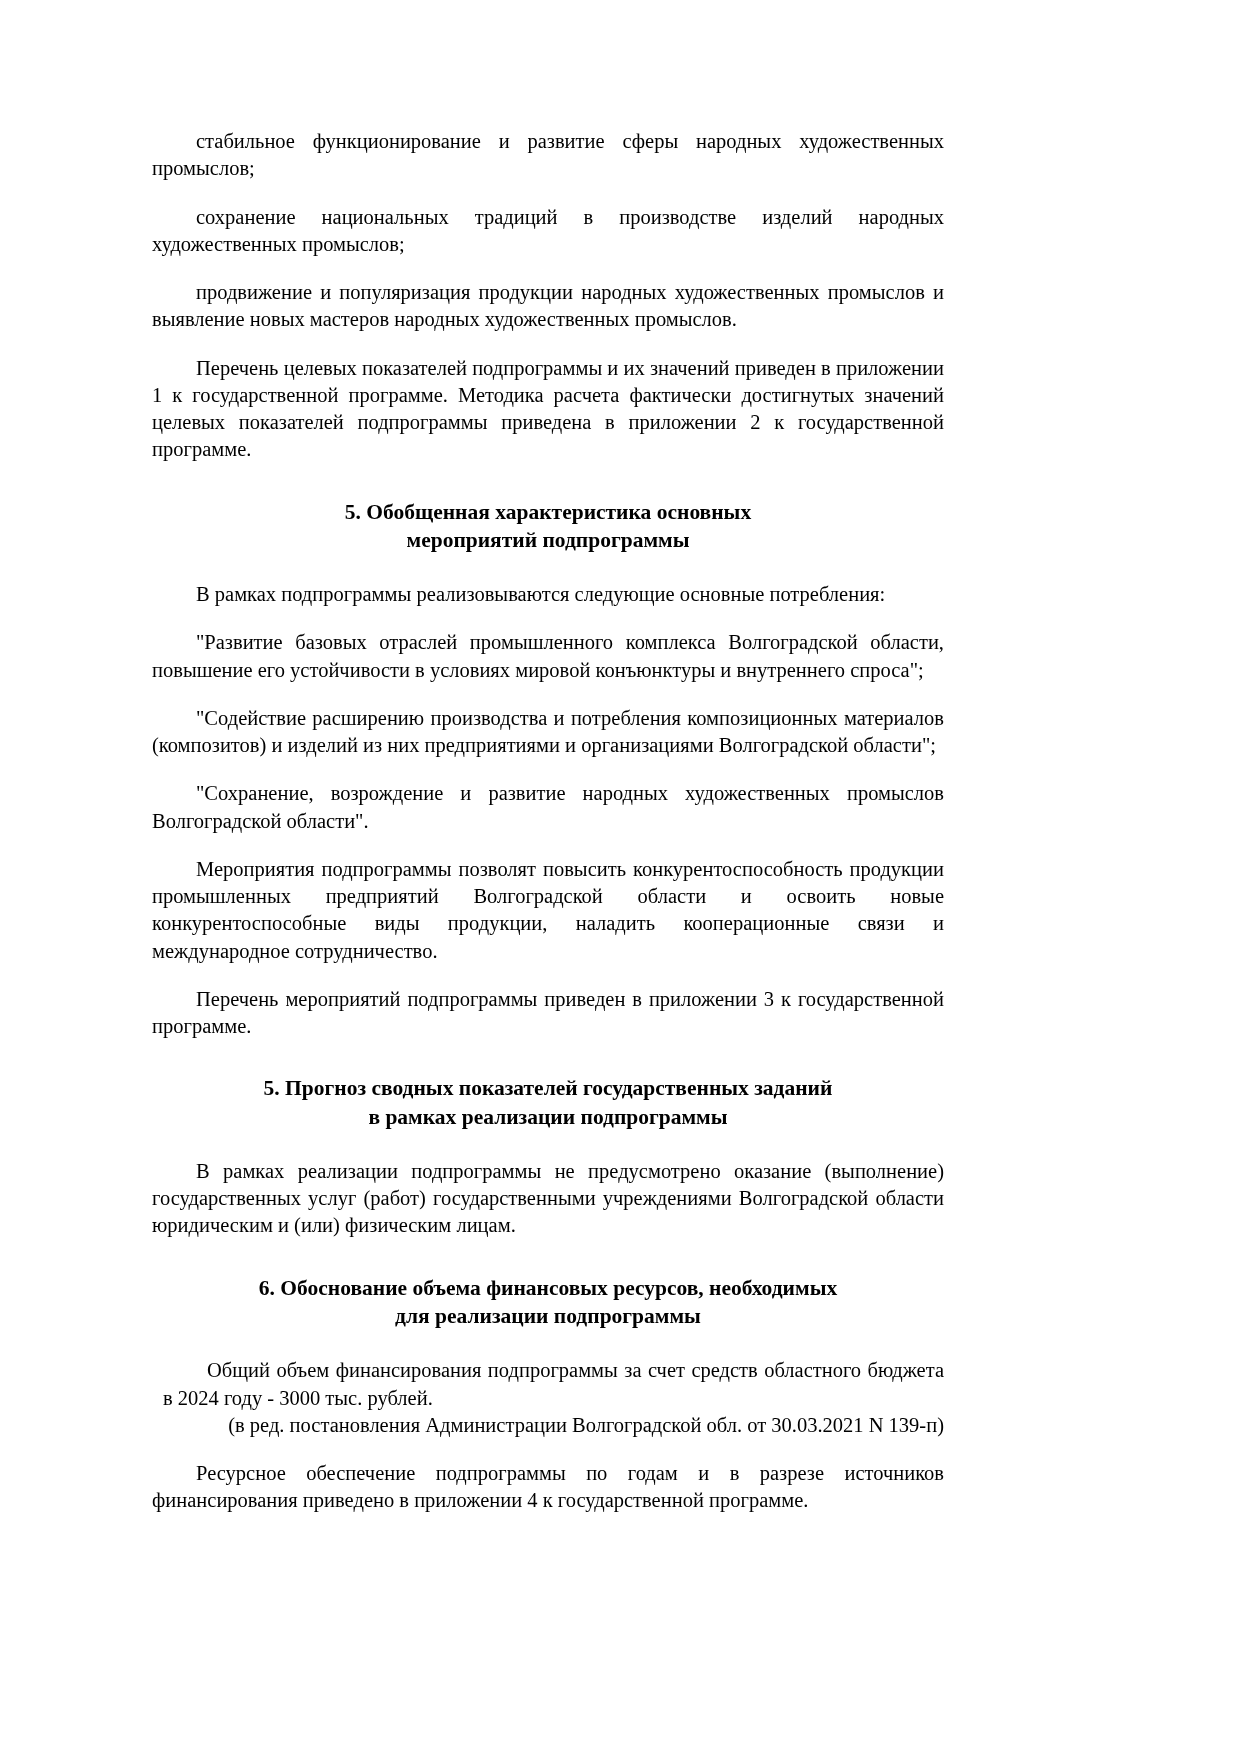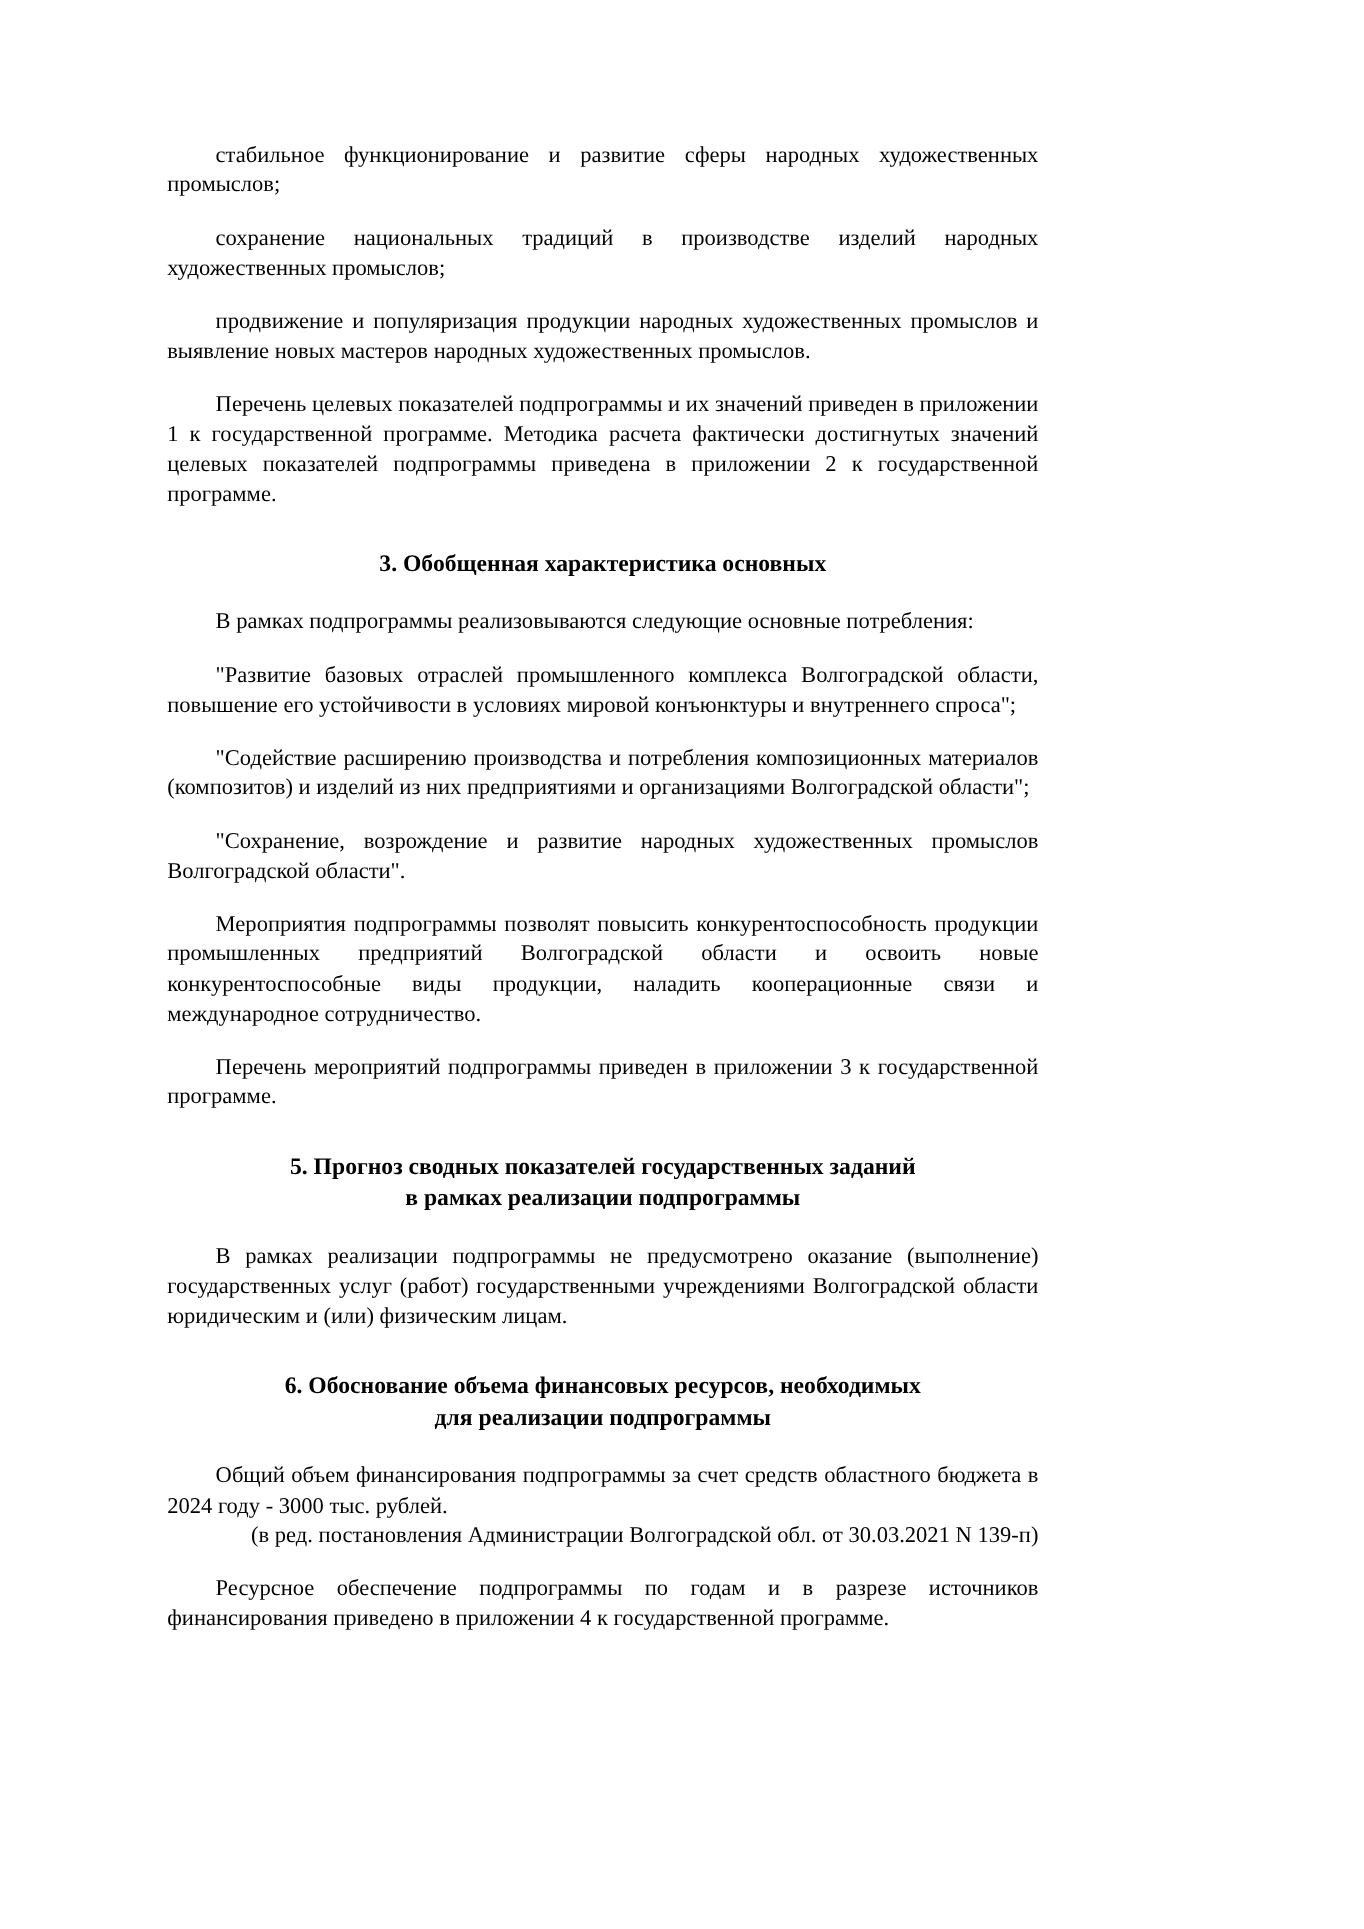--- a/index.html
+++ b/index.html
@@ -26,20 +26,21 @@
     text-align: justify;
     text-justify: inter-word;
   }
   p.para {
     margin: 0 0 21px 0;
     text-indent: 44px;
     hyphens: none;
   }
   p.para.tight {
     margin-bottom: 0;
+    margin-left: 11px;
   }
   h2.heading {
     font-weight: bold;
     font-size: 21.5px;
     line-height: 1.34;
     text-align: center;
     text-indent: 0;
     margin: 34px 0 26px 0;
   }
   h2.heading .line {
@@ -59,21 +60,22 @@
 
     <p class="para">стабильное функционирование и развитие сферы народных художественных промыслов;</p>
 
     <p class="para">сохранение национальных традиций в производстве изделий народных художественных промыслов;</p>
 
     <p class="para">продвижение и популяризация продукции народных художественных промыслов и выявление новых мастеров народных художественных промыслов.</p>
 
     <p class="para">Перечень целевых показателей подпрограммы и их значений приведен в приложении 1 к государственной программе. Методика расчета фактически достигнутых значений целевых показателей подпрограммы приведена в приложении 2 к государственной программе.</p>
 
     <h2 class="heading">
-      <span class="line">3. Обобщенная характеристика основных</span>
+      <span class="line">5. Обобщенная характеристика основных</span>
+      <span class="line">мероприятий подпрограммы</span>
     </h2>
 
     <p class="para">В рамках подпрограммы реализовываются следующие основные потребления:</p>
 
     <p class="para">"Развитие базовых отраслей промышленного комплекса Волгоградской области, повышение его устойчивости в условиях мировой конъюнктуры и внутреннего спроса";</p>
 
     <p class="para">"Содействие расширению производства и потребления композиционных материалов (композитов) и изделий из них предприятиями и организациями Волгоградской области";</p>
 
     <p class="para">"Сохранение, возрождение и развитие народных художественных промыслов Волгоградской области".</p>
 

